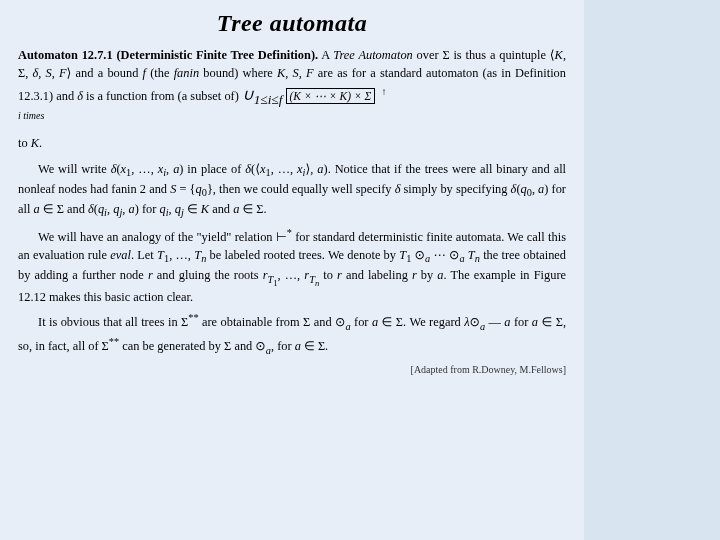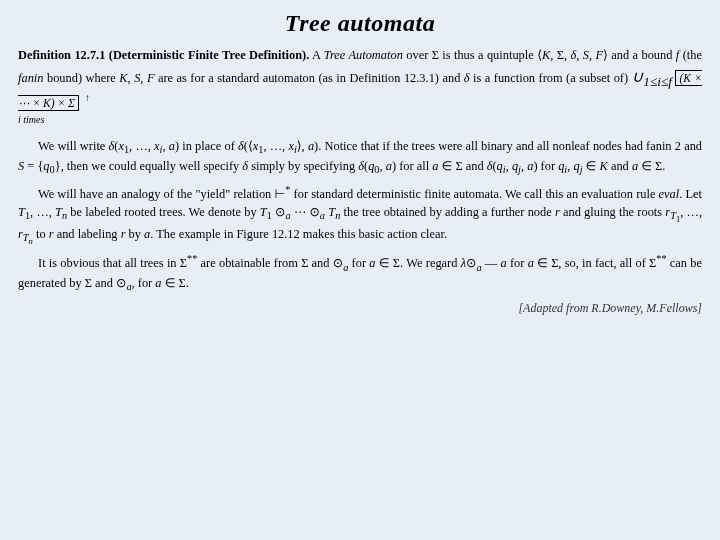--- a/index.html
+++ b/index.html
@@ -10,21 +10,21 @@
 
     body {
       width: 720px;
       height: 540px;
       background: #d8e4f0;
       font-family: 'Times New Roman', Times, serif;
       overflow: hidden;
     }
 
     .page {
-      width: 720px;
+      width: 584px;
       height: 540px;
       background: #e8eef8;
       padding: 10px 18px 10px 18px;
       display: flex;
       flex-direction: column;
     }
 
     .title {
       text-align: center;
       font-size: 24px;
@@ -61,49 +61,51 @@
       margin-bottom: 4px;
     }
 
     .para-no-indent {
       text-align: justify;
       margin-bottom: 4px;
     }
 
     .attribution {
       text-align: right;
-      font-size: 12px;
-      font-style: italic;
+      font-size: 10px;
       margin-top: 4px;
       color: #333;
     }
 
     .braced {
       border: 1.5px solid #000;
       padding: 1px 3px;
       font-style: italic;
     }
   </style>
 </head>
 <body>
 
 <div class="page">
   <h1 class="title">Tree automata</h1>
 
   <div class="content">
 
     <div class="definition-block para-no-indent">
-      <span class="bold">Definition 12.7.1</span>
+      <span class="bold">Automaton 12.7.1</span>
       <span class="bold"> (Deterministic Finite Tree Definition).</span>
       <span> A <span class="italic">Tree Automaton</span> over Σ is thus a quintuple ⟨<span class="italic">K</span>, Σ, <span class="italic">δ</span>, <span class="italic">S</span>, <span class="italic">F</span>⟩ and a bound <span class="italic">f</span> (the <span class="italic">fanin</span> bound) where <span class="italic">K</span>, <span class="italic">S</span>, <span class="italic">F</span> are as for a standard automaton (as in Definition 12.3.1) and <span class="italic">δ</span> is a function from (a subset of) </span>
       <span style="font-style:italic; font-size:16px;">∪<sub>1≤<span style="font-style:italic;">i</span>≤<span style="font-style:italic;">f</span></sub></span>
       <span class="braced" style="font-style:italic; font-size:11.5px;">(<span style="font-style:italic;">K</span> × ⋯ × <span style="font-style:italic;">K</span>) × Σ</span>
       <span style="font-size:10px; font-style:italic; vertical-align:super; margin-left:3px;">↑<br>i times</span>
     </div>
 
+    <div class="para-no-indent" style="margin-bottom:8px;">
+      to <span class="italic">K</span>.
+    </div>
 
     <div class="paragraph">
       We will write <span class="italic">δ</span>(<span class="italic">x</span><sub>1</sub>, …, <span class="italic">x</span><sub><span class="italic">i</span></sub>, <span class="italic">a</span>) in place of <span class="italic">δ</span>(⟨<span class="italic">x</span><sub>1</sub>, …, <span class="italic">x</span><sub><span class="italic">i</span></sub>⟩, <span class="italic">a</span>). Notice that if the trees were all binary and all nonleaf nodes had fanin 2 and <span class="italic">S</span> = {<span class="italic">q</span><sub>0</sub>}, then we could equally well specify <span class="italic">δ</span> simply by specifying <span class="italic">δ</span>(<span class="italic">q</span><sub>0</sub>, <span class="italic">a</span>) for all <span class="italic">a</span> ∈ Σ and <span class="italic">δ</span>(<span class="italic">q</span><sub><span class="italic">i</span></sub>, <span class="italic">q</span><sub><span class="italic">j</span></sub>, <span class="italic">a</span>) for <span class="italic">q</span><sub><span class="italic">i</span></sub>, <span class="italic">q</span><sub><span class="italic">j</span></sub> ∈ <span class="italic">K</span> and <span class="italic">a</span> ∈ Σ.
     </div>
 
     <div class="paragraph">
       We will have an analogy of the "yield" relation ⊢<sup>*</sup> for standard deterministic finite automata. We call this an evaluation rule <span class="italic">eval</span>. Let <span class="italic">T</span><sub>1</sub>, …, <span class="italic">T</span><sub><span class="italic">n</span></sub> be labeled rooted trees. We denote by <span class="italic">T</span><sub>1</sub> ⊙<sub><span class="italic">a</span></sub> ⋯ ⊙<sub><span class="italic">a</span></sub> <span class="italic">T</span><sub><span class="italic">n</span></sub> the tree obtained by adding a further node <span class="italic">r</span> and gluing the roots <span class="italic">r</span><sub><span class="italic">T</span><sub>1</sub></sub>, …, <span class="italic">r</span><sub><span class="italic">T</span><sub><span class="italic">n</span></sub></sub> to <span class="italic">r</span> and labeling <span class="italic">r</span> by <span class="italic">a</span>. The example in Figure 12.12 makes this basic action clear.
     </div>
 
     <div class="paragraph">

